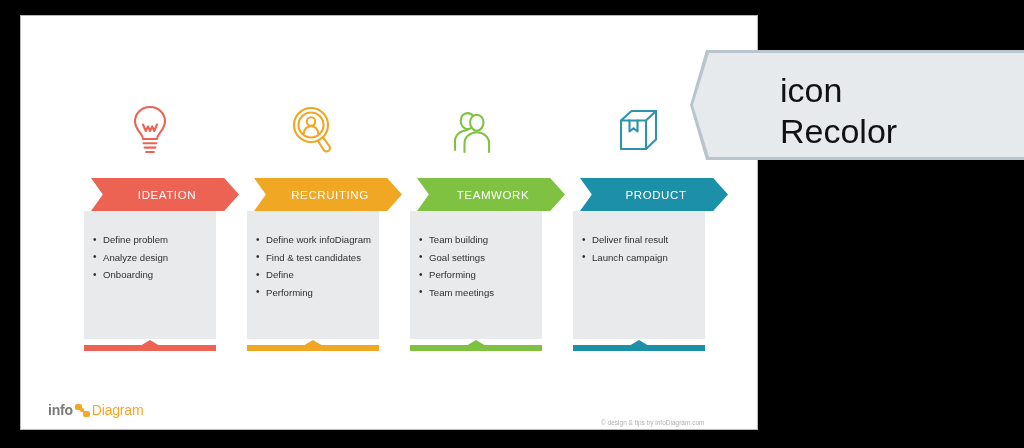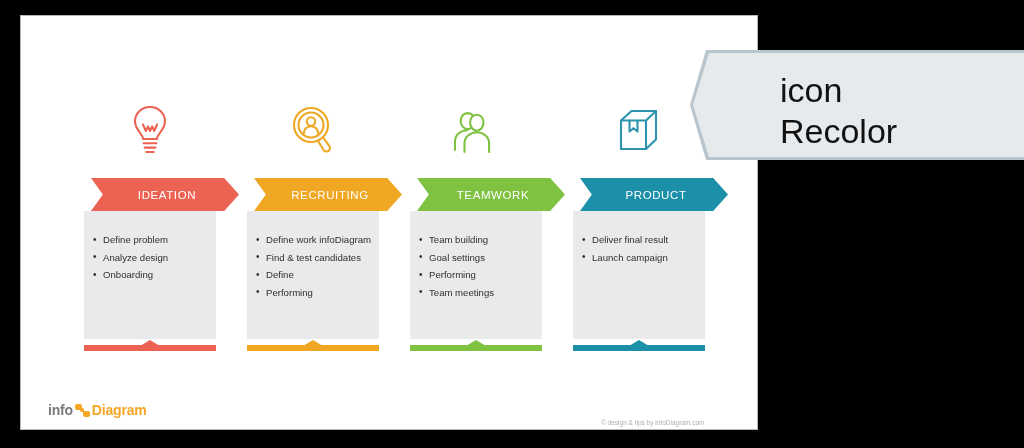--- a/index.html
+++ b/index.html
@@ -155,21 +155,21 @@
   }
   .logo .mark .q1, .logo .mark .q2 {
     position: absolute; width: 7px; height: 6px; background: #F5A623;
   }
   .logo .mark .q1 { left: 0; top: 0; border-radius: 2px 2px 0 2px; }
   .logo .mark .q2 { right: 0; bottom: 0; border-radius: 0 2px 2px 2px; }
   .logo .mark .dot {
     position: absolute; left: 5.5px; top: 4.5px;
     width: 3.5px; height: 3.5px; background: #F5A623; border-radius: 50%;
   }
-  .logo .diagram { color: #F5A623; font-weight: bold; letter-spacing: -0.2px; }
+  .logo .diagram { color: #F5A623; font-weight: normal; letter-spacing: -0.2px; }
 
   .copyright {
     position: absolute;
     left: 600px; top: 418px;
     font-size: 6.5px;
     color: #b0b0b0;
   }
 </style>
 </head>
 <body>

